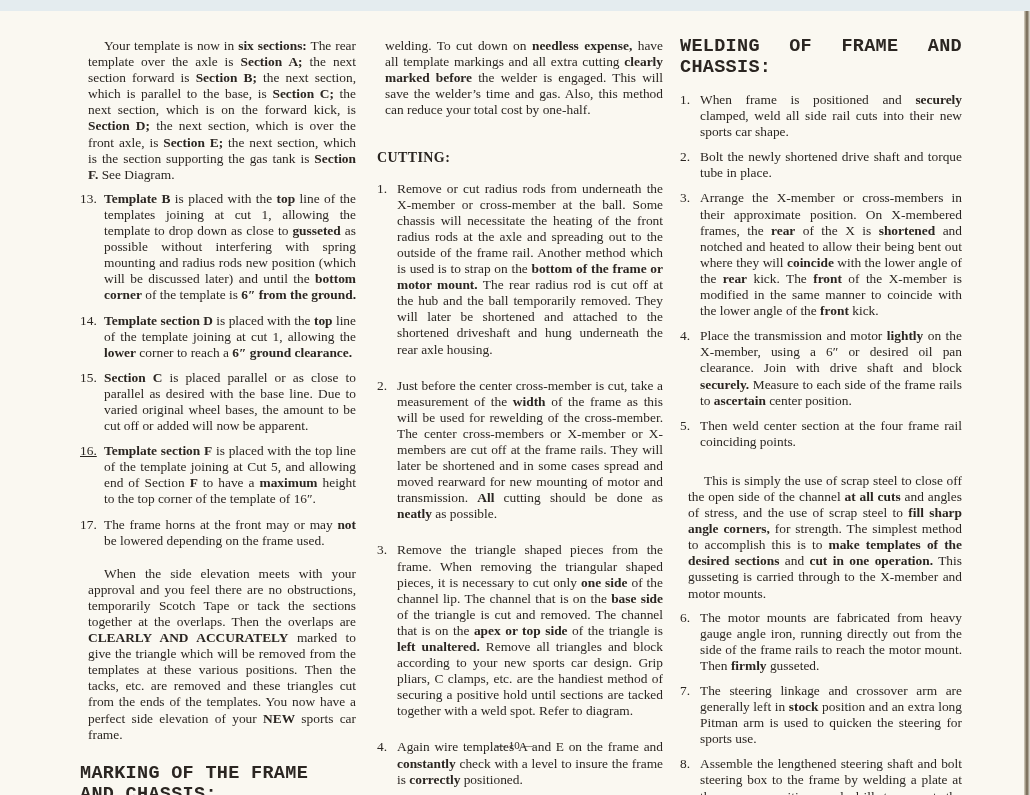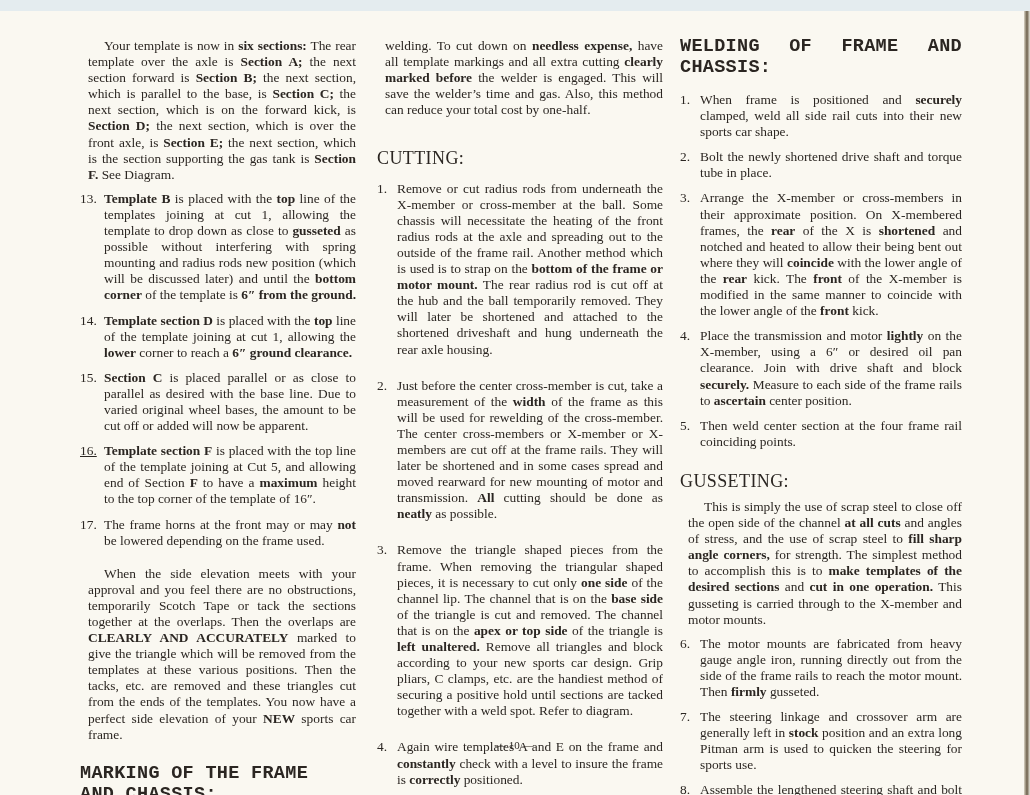--- a/index.html
+++ b/index.html
@@ -20,22 +20,22 @@
   .col1 { left: 80px; width: 276px; }
   .col2 { left: 377px; width: 286px; }
   .col3 { left: 680px; width: 282px; top: 38px; }
   p { margin: 0 0 8px 8px; }
   p.indent { text-indent: 16px; }
   .item { display: flex; margin: 0 0 9px 0; }
   .num { flex: 0 0 auto; width: 20px; }
   .num.wide { width: 20px; }
   .item .txt { flex: 1 1 auto; text-align: justify; }
   h3.serif-head {
-    font-family: "Liberation Serif", serif; font-weight: normal;
-    font-size: 18px; letter-spacing: 0.4px; margin: 0 0 10px 0;
+    font-family: "Liberation Serif", serif; font-weight: bold;
+    font-size: 14px; letter-spacing: 0.4px; margin: 0 0 10px 0;
   }
   h2.sans-head {
     font-family: Liberation Mono, monospace; font-weight: bold;
     font-size: 18.5px; line-height: 21px; margin: 0 0 10px 0; letter-spacing: 0.3px;
   }
   b { font-weight: bold; }
   .folio { position: absolute; top: 739px; left: 495px; font-size: 11px; }
 </style>
 </head>
 <body>
@@ -120,21 +120,20 @@
       <div class="item">
         <span class="num">4.</span>
         <span class="txt">Place the transmission and motor <b>lightly</b> on the X-member, using a 6″ or desired oil pan clearance.  Join with drive shaft and block <b>securely.</b>  Measure to each side of the frame rails to <b>ascertain</b> center position.</span>
       </div>
       <div class="item">
         <span class="num">5.</span>
         <span class="txt">Then weld center section at the four frame rail coinciding points.</span>
       </div>
     </div>
   <div style="height:14px"></div>
-  <h3 class="serif-head">GUSSETING:</h3>
   <p class="indent rich">This is simply the use of scrap steel to close off the open side of the channel <b>at all cuts</b> and angles of stress, and the use of scrap steel to <b>fill sharp angle corners,</b> for strength.  The simplest method to accomplish this is to <b>make templates of the desired sections</b> and <b>cut in one operation.</b> This gusseting is carried through to the X-member and motor mounts.</p>
   <div>
       <div class="item">
         <span class="num">6.</span>
         <span class="txt">The motor mounts are fabricated from heavy gauge angle iron, running directly out from the side of the frame rails to reach the motor mount.  Then <b>firmly</b> gusseted.</span>
       </div>
       <div class="item">
         <span class="num">7.</span>
         <span class="txt">The steering linkage and crossover arm are generally left in <b>stock</b> position and an extra long Pitman arm is used to quicken the steering for sports use.</span>
       </div>

